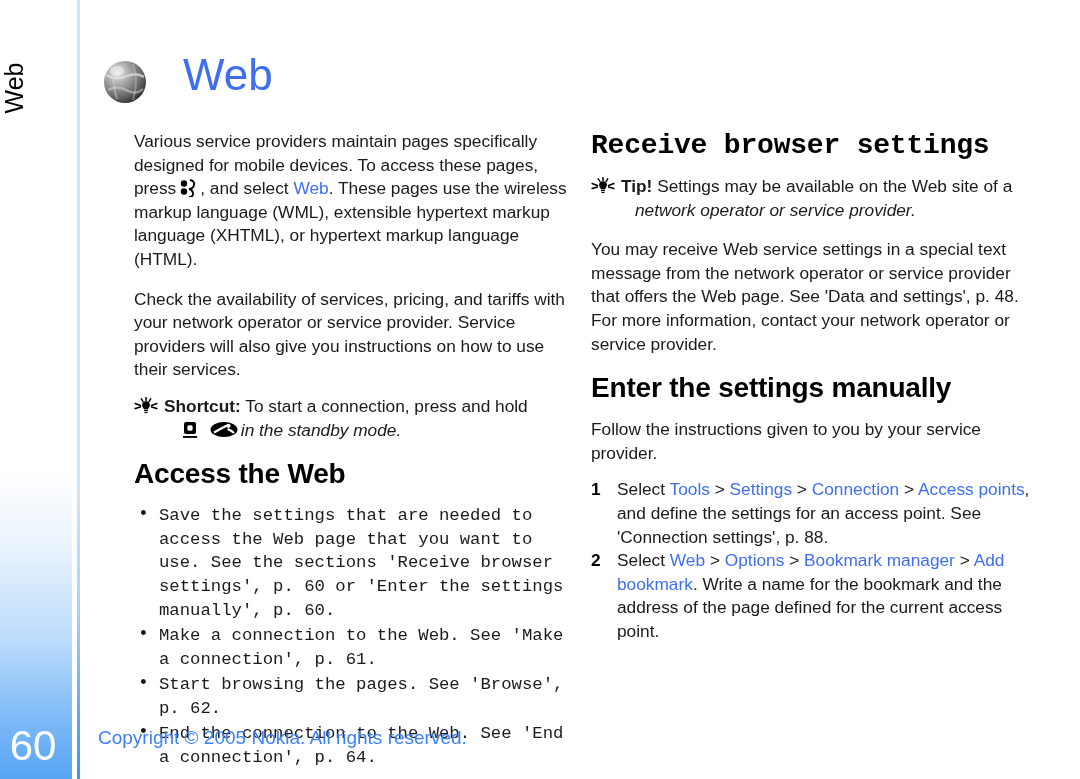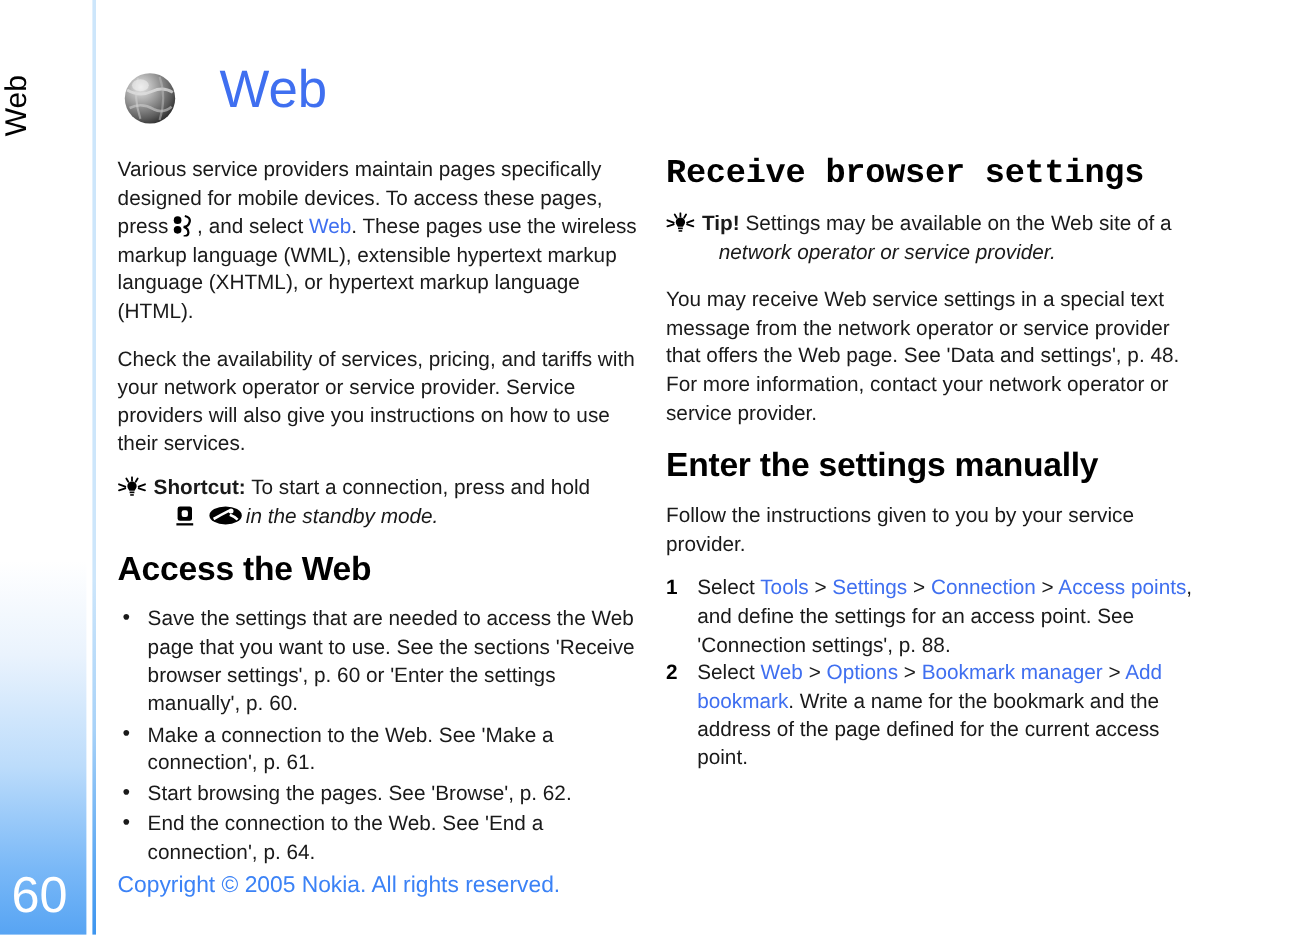--- a/index.html
+++ b/index.html
@@ -107,20 +107,21 @@
     font-weight: 400;
     color: #3f6ff0;
     letter-spacing: 0px;
   }
 
   
   .column {
     position: absolute;
     top: 130px;
     width: 440px;
+    margin-left: 36px;
   }
   #col-left  { left: 0px; }
   #col-right { left: 457px; }
 
   p.body {
     margin: 0 0 16px 0;
     font-size: 17.3px;
     line-height: 23.6px;
     color: #1a1a1a;
     text-align: left;
@@ -153,20 +154,21 @@
     height: 20px;
   }
   .note .lead { font-weight: 700; }
   .note .indented { display: block; padding-left: 14px; font-style: italic; }
 
   
   ul.bullets {
     margin: 0;
     padding: 0;
     list-style: none;
+    font-family: Liberation Mono, monospace;
   }
   ul.bullets li {
     position: relative;
     padding-left: 25px;
     margin-bottom: 2px;
     font-size: 17.3px;
     line-height: 23.6px;
     color: #1a1a1a;
   }
   ul.bullets li::before {

